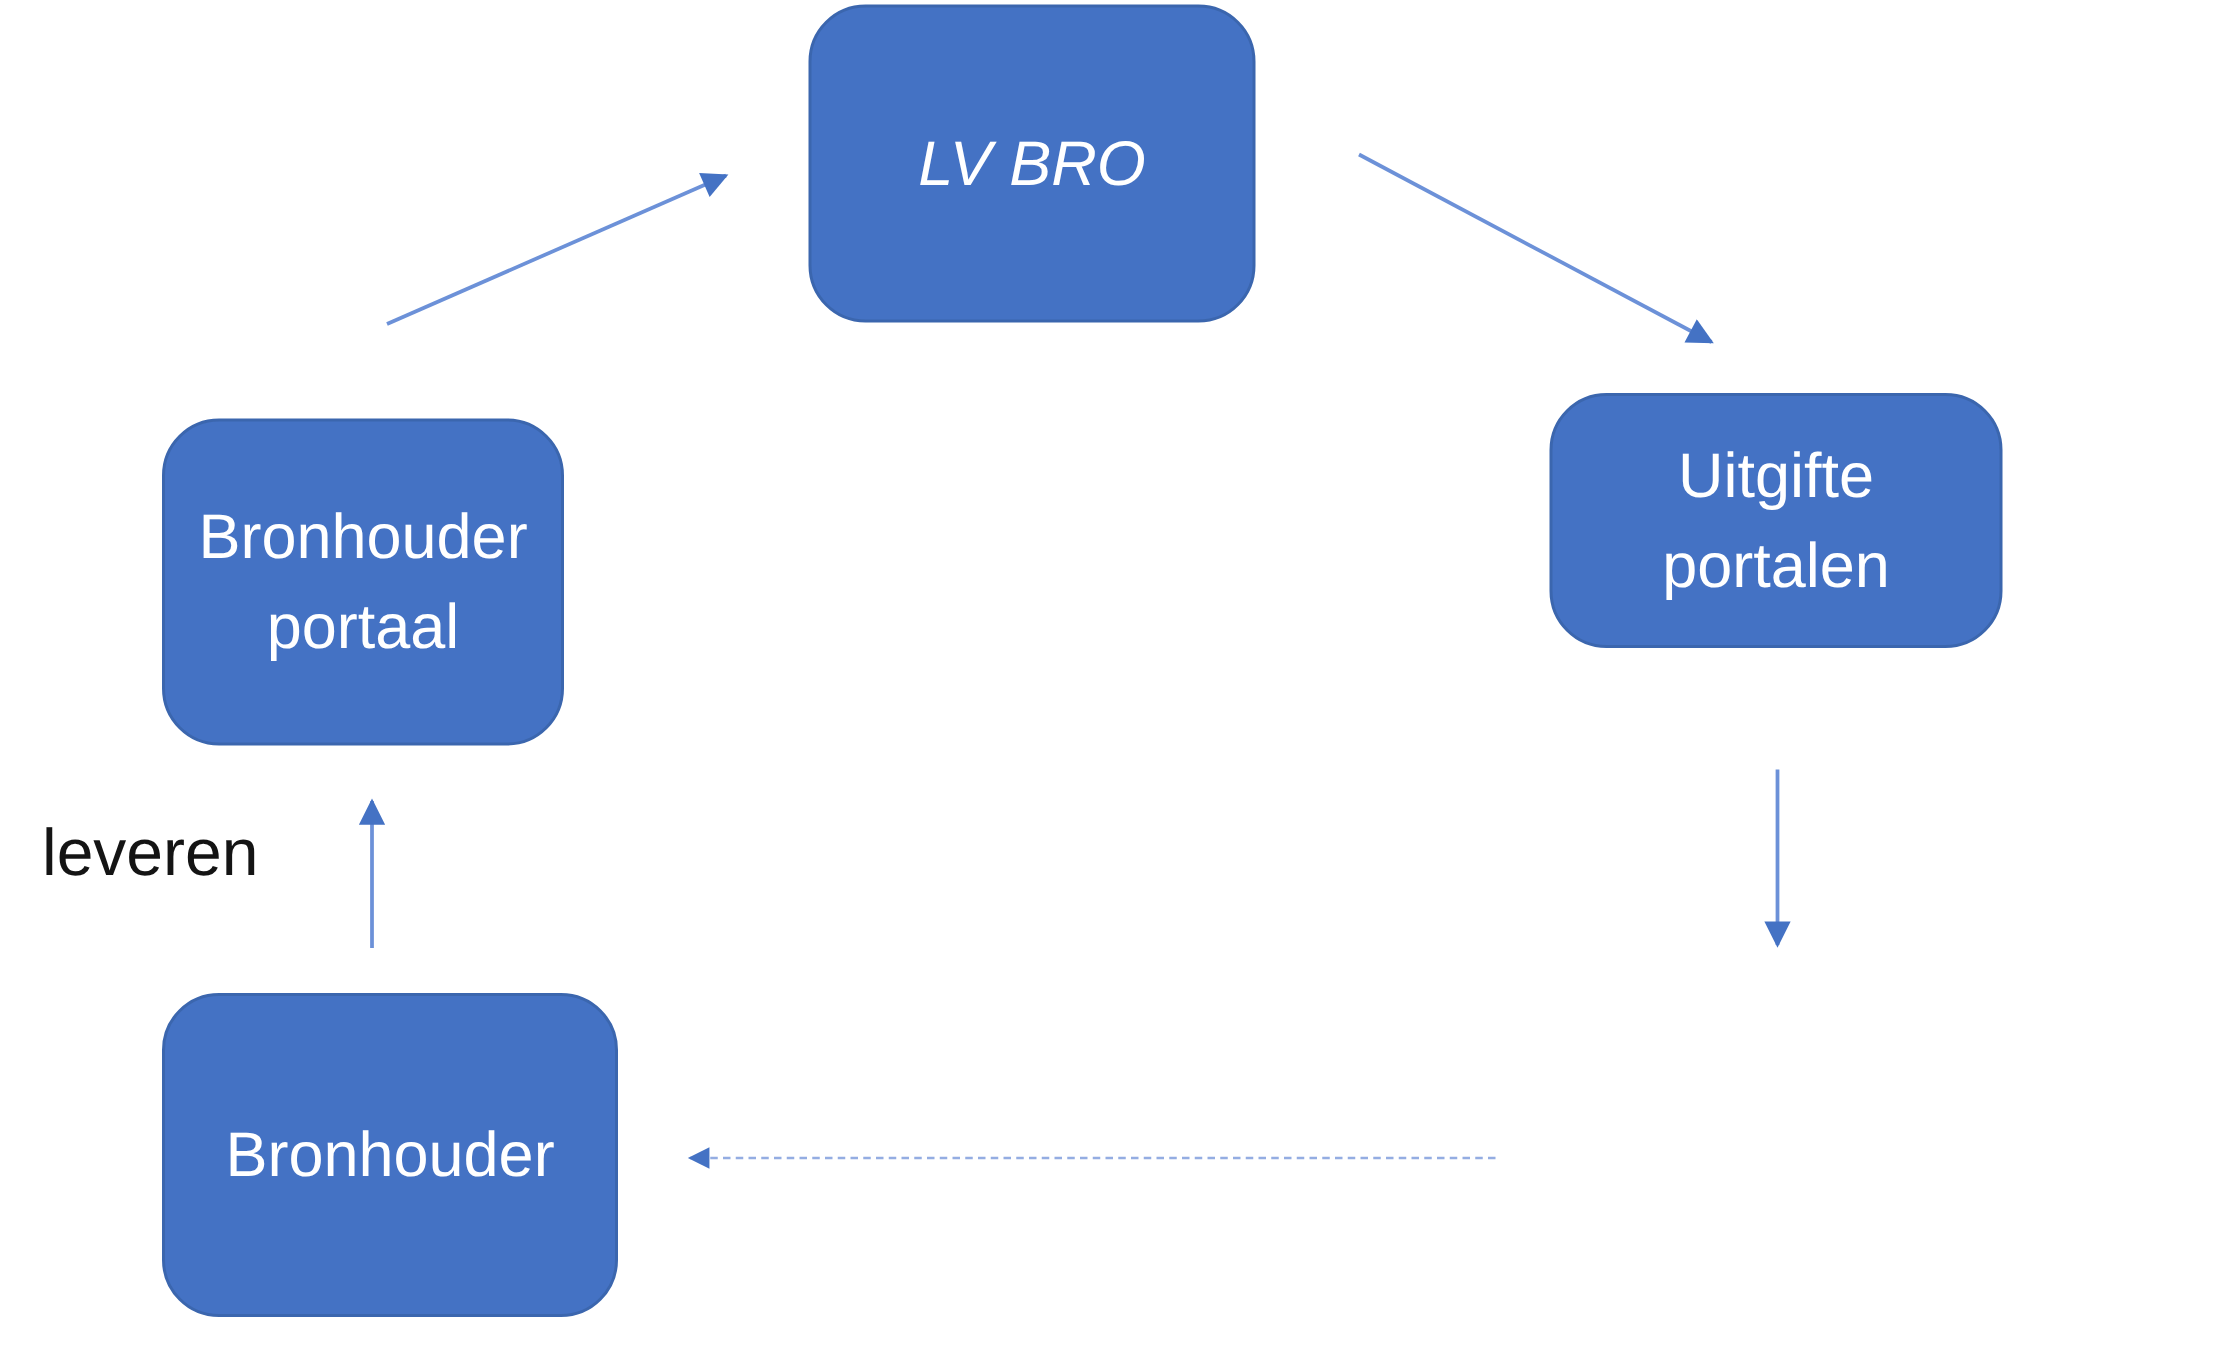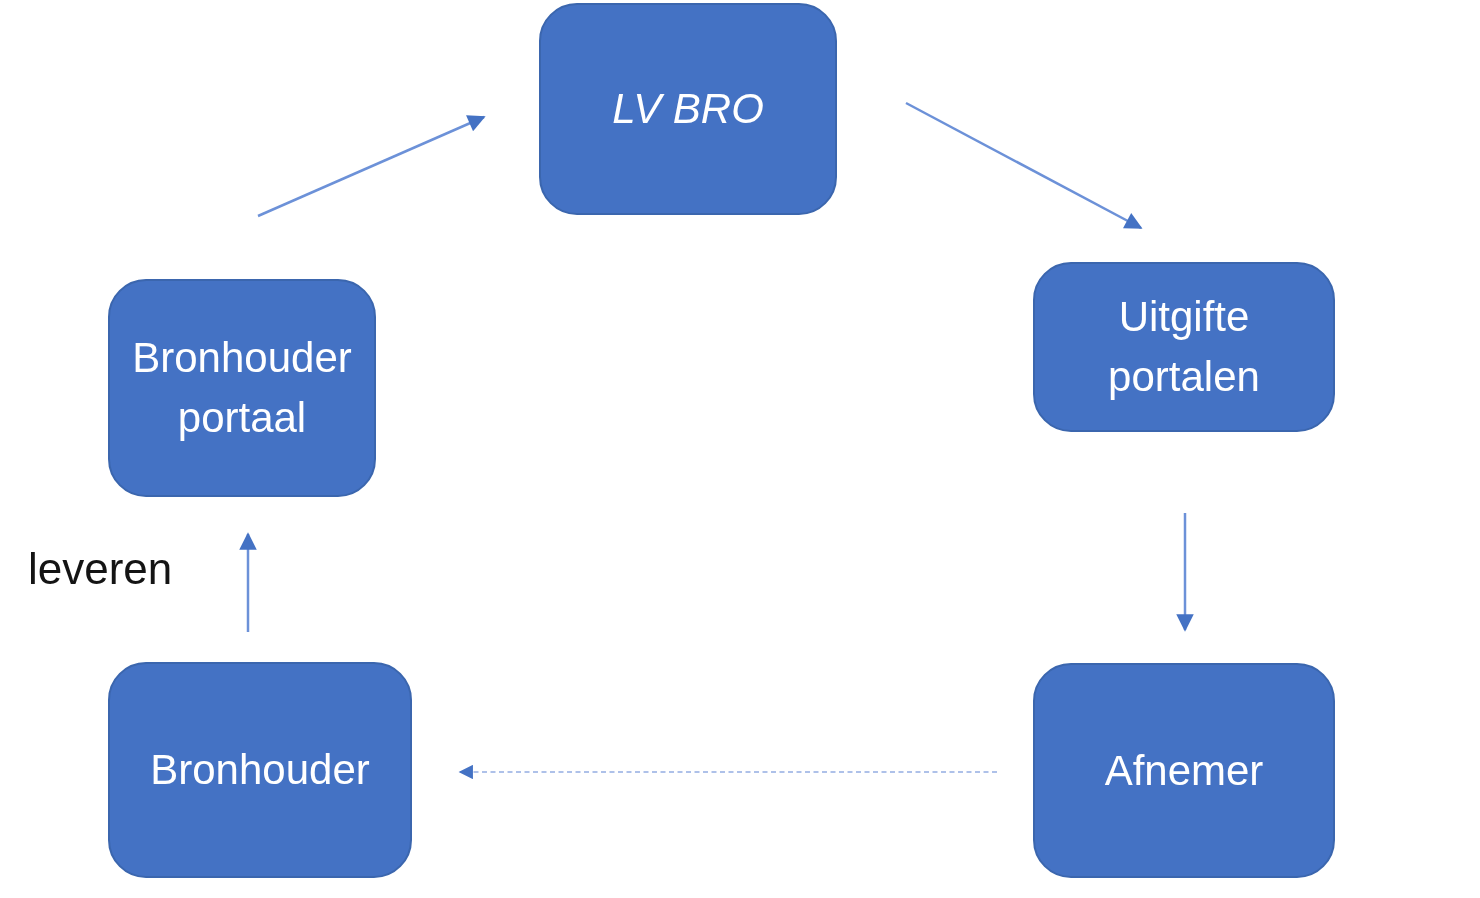--- a/index.html
+++ b/index.html
@@ -88,21 +88,18 @@
   </div>
 
   <div class="node" id="node-uitgifte-portalen">
     <span>Uitgifte portalen</span>
   </div>
 
   <div class="node" id="node-bronhouder">
     <span>Bronhouder</span>
   </div>
 
-  <div class="node" id="node-afnemer">
-    <span>Afnemer</span>
-  </div>
 
   <div class="edge-label" id="label-leveren">leveren</div>
 
 
 
 </div>
 
 </body></html>

